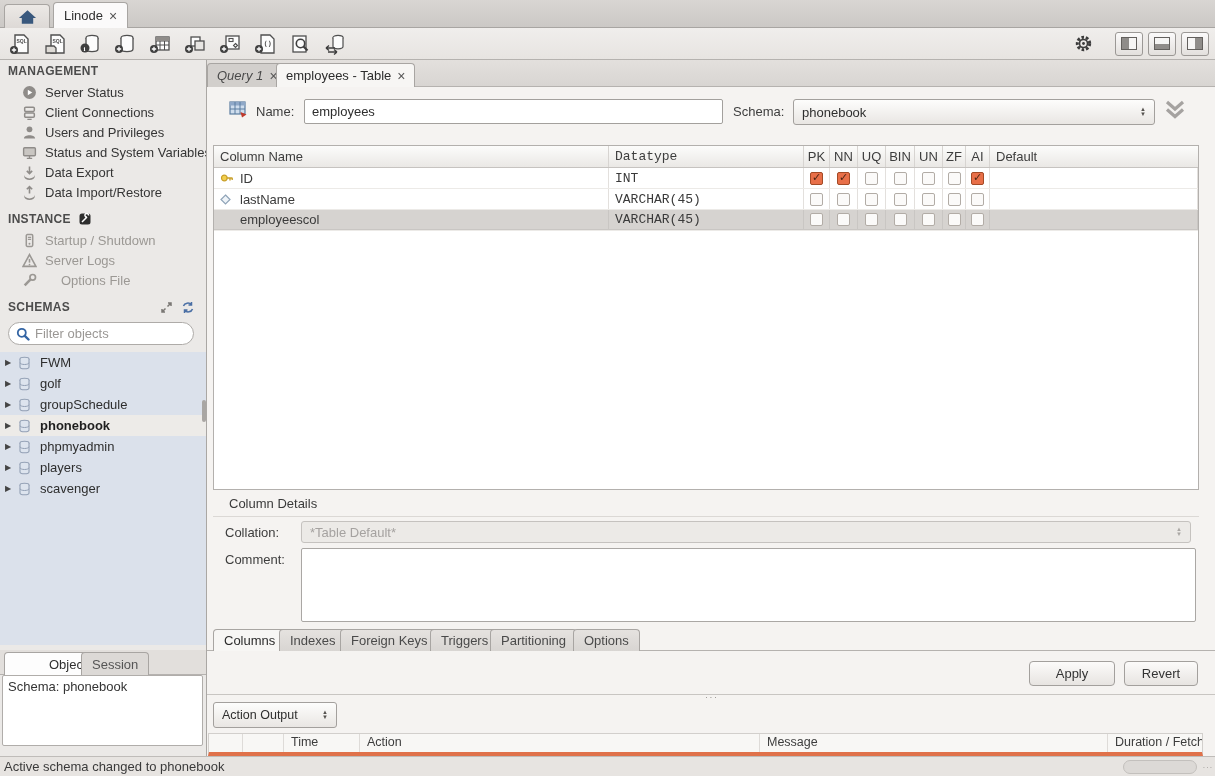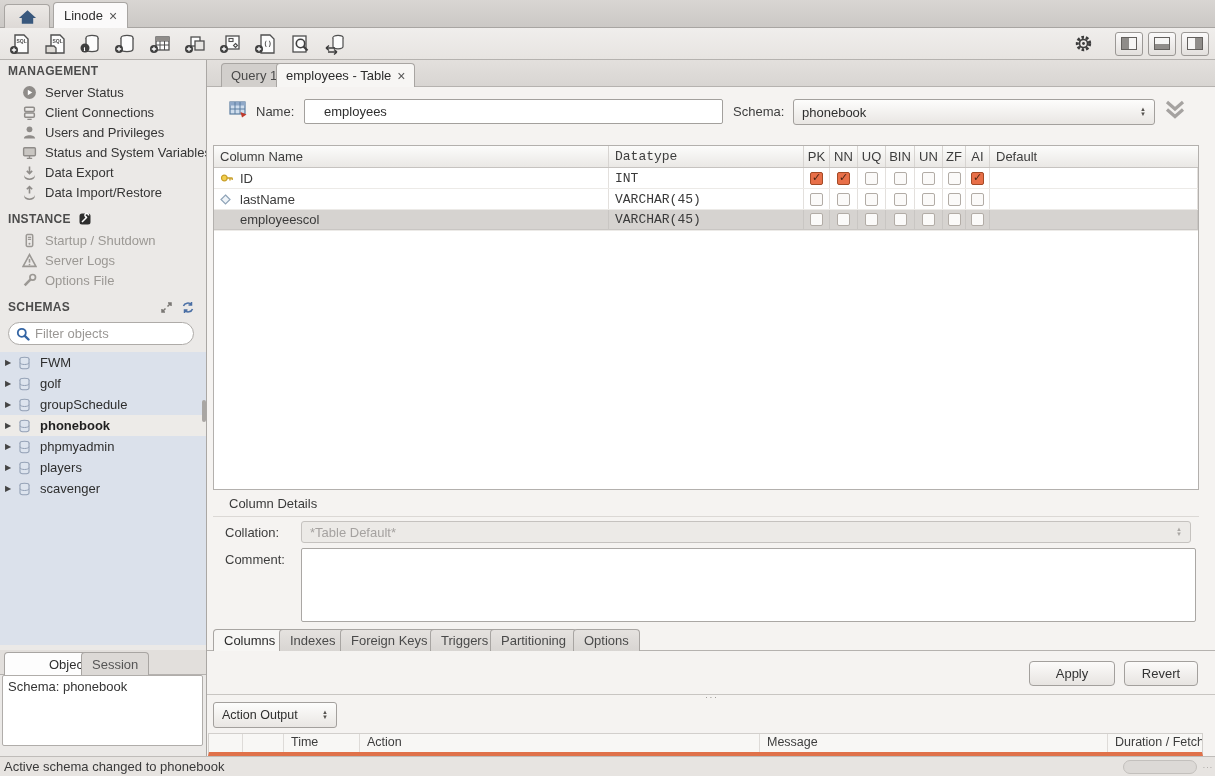--- a/index.html
+++ b/index.html
@@ -72,21 +72,21 @@
   .edtabs { position:absolute; left:0; top:0; width:1008px; height:27px;
     background:linear-gradient(#e3e0dd,#d8d5d2); border-bottom:1px solid #b5b2af; }
   .ed-tab { position:absolute; top:3px; height:24px; padding:0 9px; display:flex; align-items:center; gap:6px;
     border:1px solid #a8a5a2; border-bottom:none; border-radius:4px 4px 0 0; background:#d2cfcc; color:#4a4a4a; cursor:pointer; }
   .ed-tab.active { background:#f7f6f4; color:#2c2c2c; }
 
   .form-row { position:absolute; left:0; top:27px; width:1008px; height:58px; }
   .tbl-icon { position:absolute; left:22px; top:13px; }
   .lbl { position:absolute; color:#3d3d3d; }
   .text-input { position:absolute; left:97px; top:12px; width:419px; height:25px; border:1px solid #a3a09d;
-    border-radius:2px; background:#fff; padding:0 19px; font-family:inherit; font-size:13px; color:#2e2e2e; outline:none; }
+    border-radius:2px; background:#fff; padding:0 7px; font-family:inherit; font-size:13px; color:#2e2e2e; outline:none; }
   .select { border:1px solid #a3a09d; border-radius:3px; background:linear-gradient(#fdfdfc,#e9e6e3);
     display:flex; align-items:center; padding:0 8px; color:#2e2e2e; cursor:pointer; }
   .select .sel-text { flex:1; white-space:nowrap; overflow:hidden; }
   .stepper { display:flex; flex-direction:column; align-items:center; line-height:5px; font-size:6px; color:#55524f; flex:none; }
   .schema-select { position:absolute; left:586px; top:12px; width:362px; height:26px; }
   .dbl-chevron { position:absolute; left:956px; top:13px; cursor:pointer; }
 
   
   .grid { position:absolute; left:6px; top:85px; width:986px; height:345px; background:#fff; border:1px solid #b3b0ad; }
   .g-head { display:flex; height:22px; background:linear-gradient(#fcfcfb,#eae8e5); border-bottom:1px solid #c6c3c0; }
@@ -357,21 +357,21 @@
     <div class="side-item dim" style="top:190px;">
       <span class="s-icon">
           <svg width="15" height="15" viewBox="0 0 14 14">
             <path d="M7 1.5 L13 12.5 H1 Z" fill="none" stroke="#9b9894" stroke-width="1.5"></path>
             <path d="M7 5.5 v3.5" stroke="#9b9894" stroke-width="1.5"></path>
             <circle cx="7" cy="10.8" r="0.8" fill="#9b9894"></circle>
           </svg>
         </span>
       <span class="s-label">Server Logs</span>
     </div>
-    <div class="side-item dim" style="top:210px;">
+    <div class="side-item dim" style="top:210px;gap:16px;">
       <span class="s-icon">
           <svg width="15" height="15" viewBox="0 0 14 14">
             <circle cx="10" cy="4" r="2.6" fill="none" stroke="#9b9894" stroke-width="1.6"></circle>
             <path d="M2.5 11.5 L8 6" stroke="#9b9894" stroke-width="2.4"></path>
           </svg>
         </span>
       <span class="s-label">Options File</span>
     </div>
 
     <div class="sec-title" style="top:240px;">SCHEMAS</div>
@@ -465,21 +465,21 @@
         </div>
       <div class="oi-tab" style="left:81px;">
           <span>Session</span>
         </div>
     </div>
     <div class="oi-box">Schema: phonebook</div>
   </div>
 
   <div class="main">
     <div class="edtabs">
-      <div class="ed-tab" style="left:14px;">
+      <div class="ed-tab" style="left:0;font-style:italic;">
         <span>Query 1</span>
         <span class="close">×</span>
       </div>
       <div class="ed-tab active" style="left:69px;">
         <span>employees - Table</span>
         <span class="close">×</span>
       </div>
     </div>
 
     <div class="form-row">

